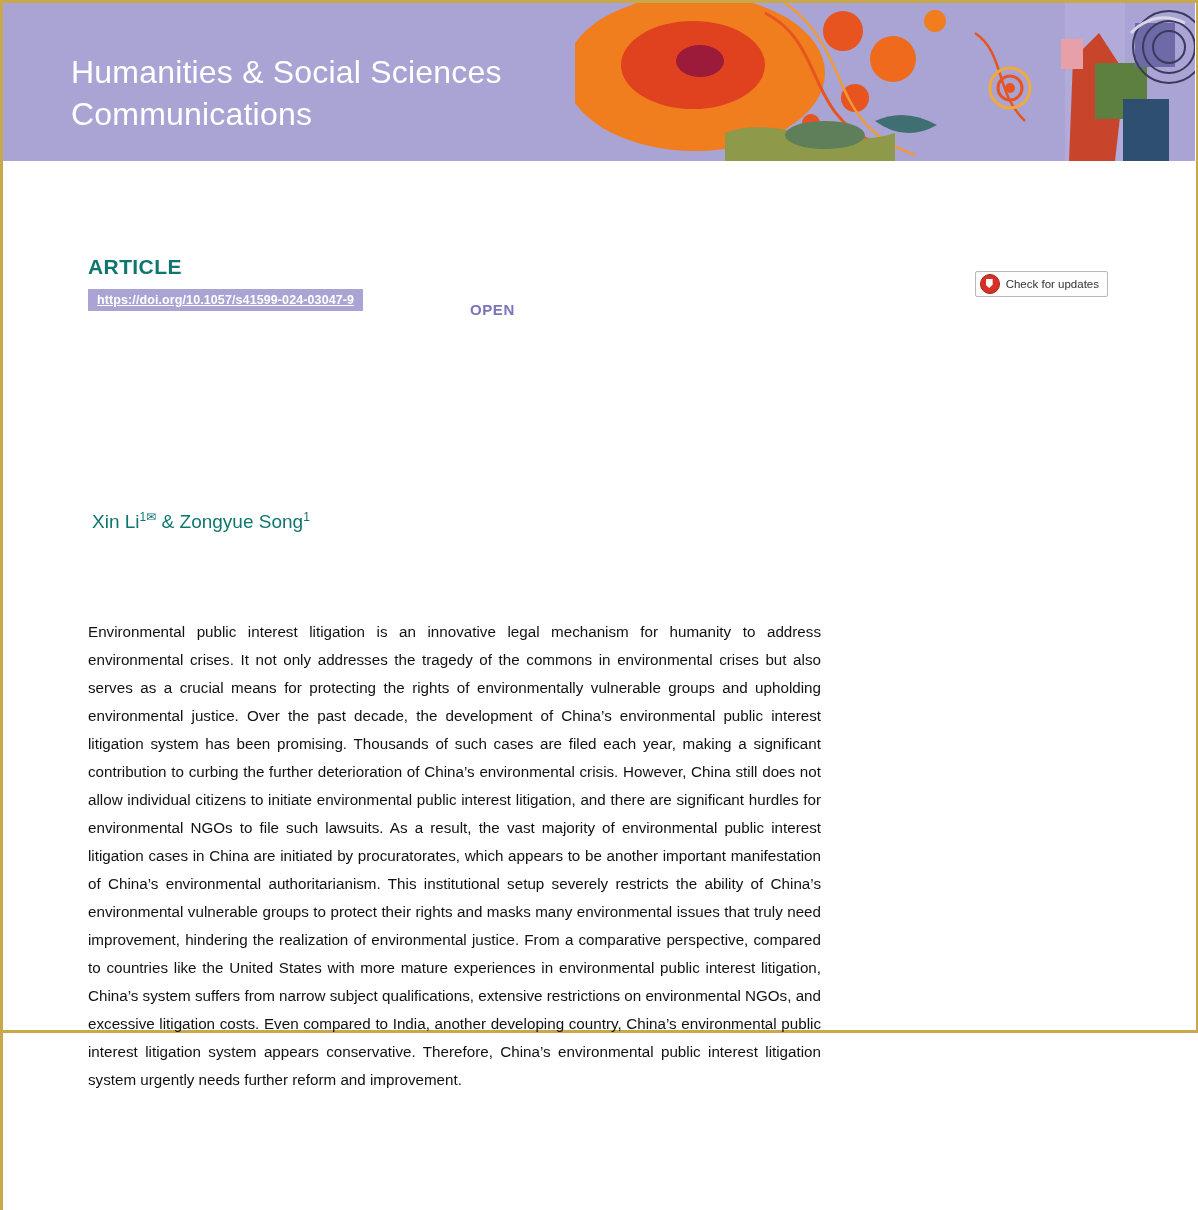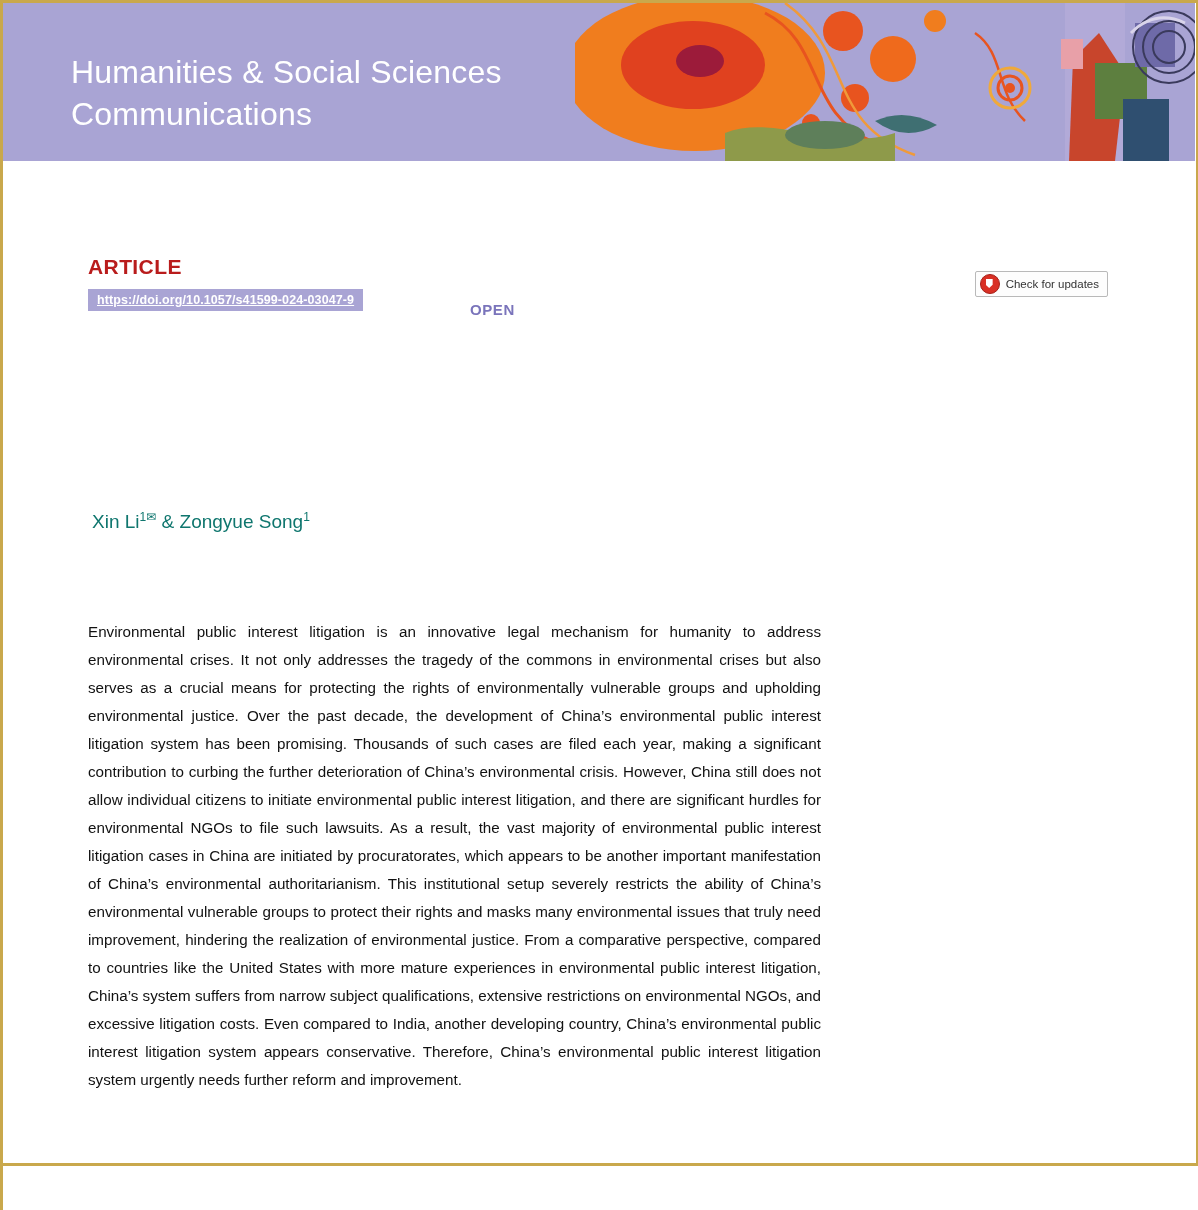--- a/index.html
+++ b/index.html
@@ -12,21 +12,21 @@
     height: 1210px;
     font-family: "Liberation Sans", sans-serif;
     color: #000000;
     position: relative;
     overflow: hidden;
   }
   .page {
     position: absolute;
     left: 0; top: 0;
     width: 1198px;
-    height: 1166px;
+    height: 1033px;
     background: #ffffff;
     border-right: 2px solid #c9a84c;
     box-sizing: border-box;
   }
   .page-edge-left {
     position: absolute;
     left: 0; top: 0;
     width: 3px; height: 1210px;
     background: #c9a84c;
   }
@@ -72,21 +72,21 @@
   }
 
   
   .article-label {
     position: absolute;
     left: 88px;
     top: 255px;
     font-size: 21px;
     font-weight: 700;
     letter-spacing: 0.4px;
-    color: #b91c1c;
+    color: #0f766e;
   }
   .doi-badge {
     position: absolute;
     left: 88px;
     top: 289px;
     background: #a9a4d4;
     color: #ffffff;
     font-size: 12.5px;
     font-weight: 700;
     padding: 4px 9px 4px 9px;

